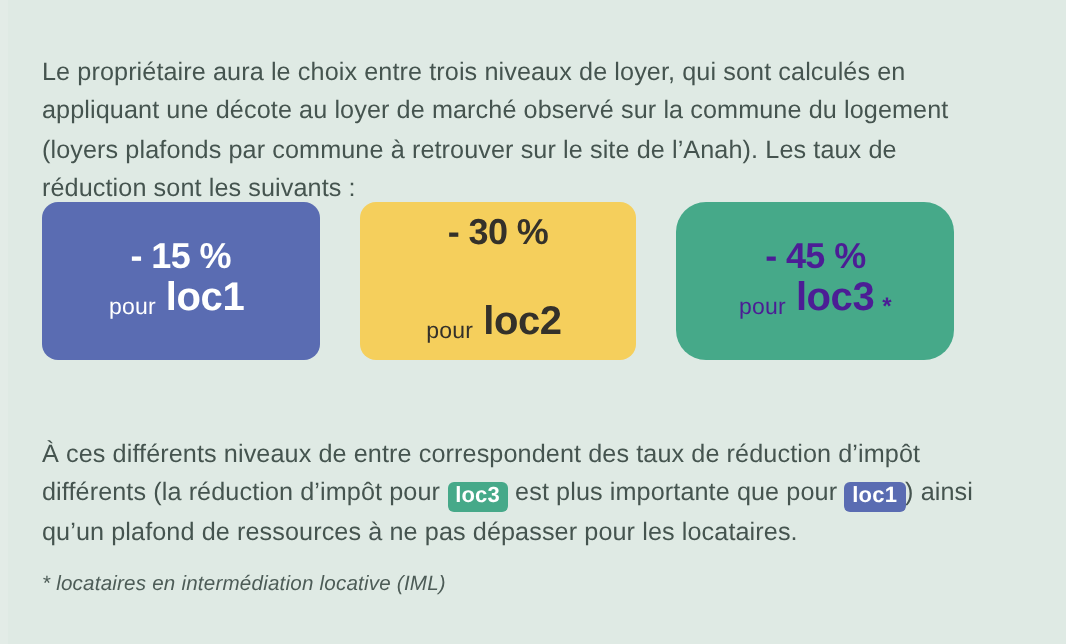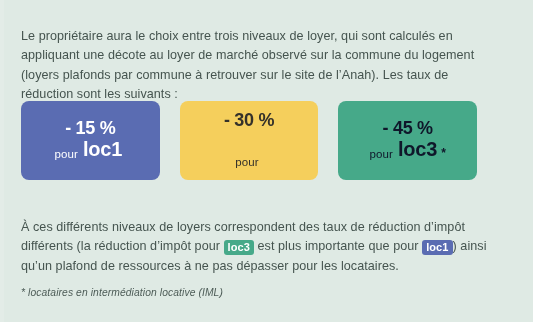--- a/index.html
+++ b/index.html
@@ -66,21 +66,21 @@
     border-radius: 8px;
     display: flex;
     flex-direction: column;
     align-items: center;
     justify-content: center;
     box-sizing: border-box;
     padding-bottom: 2px;
   }
   .rate-card.loc1 { background: #5a6cb2; color: #ffffff; }
   .rate-card.loc2 { background: #f5cf5c; color: #34312a; gap: 24px; }
-  .rate-card.loc3 { background: #46a989; color: #0f172a; }
+  .rate-card.loc3 { background: #46a989; color: #4c1d95; border-radius: 15px; }
 
   .rate-pct {
     font-size: 18px;
     font-weight: 700;
     letter-spacing: -0.3px;
     line-height: 1.05;
     margin-bottom: 2px;
   }
   .rate-sub {
     display: flex;
@@ -138,32 +138,33 @@
         <span class="pour">pour</span>
         <span class="loc">loc1</span>
         <span class="star"></span>
       </div>
     </div>
 
     <div class="rate-card loc2">
       <div class="rate-pct">- 30 %</div>
       <div class="rate-sub">
         <span class="pour">pour</span>
+        <span class="loc">loc2</span>
         <span class="star"></span>
       </div>
     </div>
 
     <div class="rate-card loc3">
       <div class="rate-pct">- 45 %</div>
       <div class="rate-sub">
         <span class="pour">pour</span>
         <span class="loc">loc3</span>
         <span class="star">*</span>
       </div>
     </div>
 
   </div>
 
-  <p class="para" id="explain-paragraph"><span>À ces différents niveaux de loyers correspondent des taux de réduction d’impôt différents (la réduction d’impôt pour </span><span class="chip loc3">loc3</span><span> est plus importante que pour </span><span class="chip loc1">loc1</span><span>) ainsi qu’un plafond de ressources à ne pas dépasser pour les locataires.</span></p>
+  <p class="para" id="explain-paragraph"><span>À ces différents niveaux de entre correspondent des taux de réduction d’impôt différents (la réduction d’impôt pour </span><span class="chip loc3">loc3</span><span> est plus importante que pour </span><span class="chip loc1">loc1</span><span>) ainsi qu’un plafond de ressources à ne pas dépasser pour les locataires.</span></p>
 
   <div id="footnote">* locataires en intermédiation locative (IML)</div>
 
 </div>
 
 </body></html>

